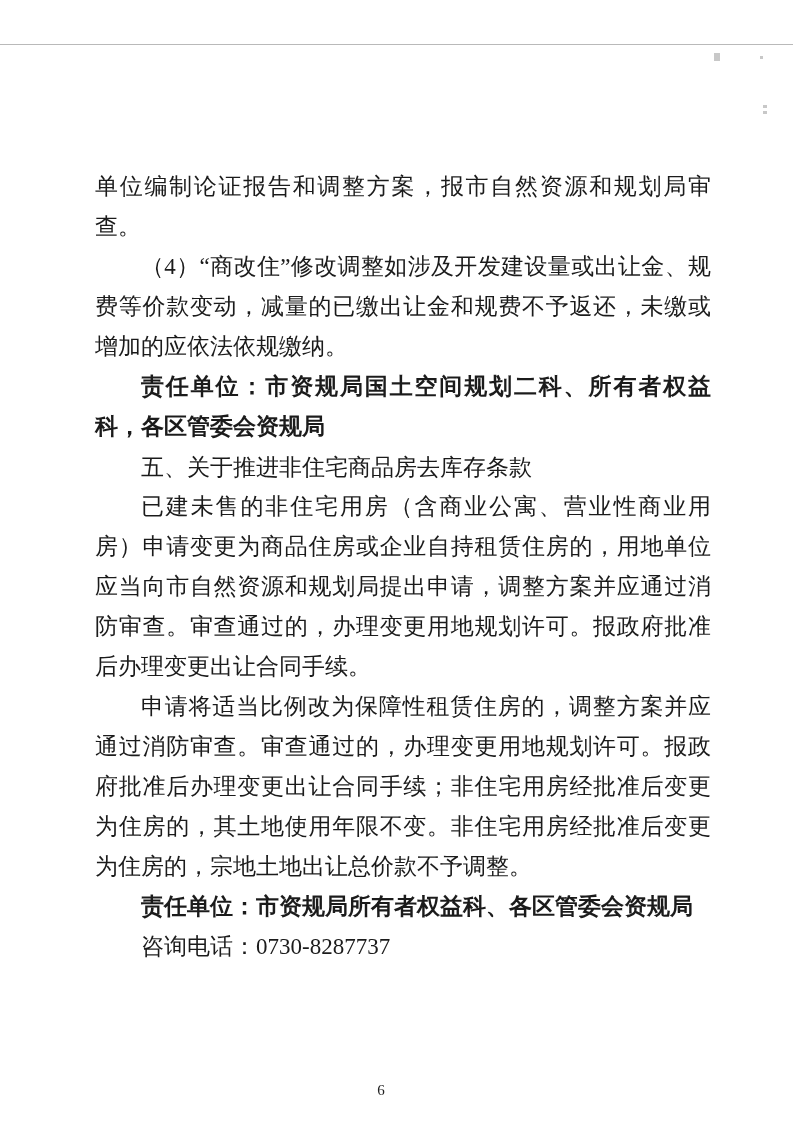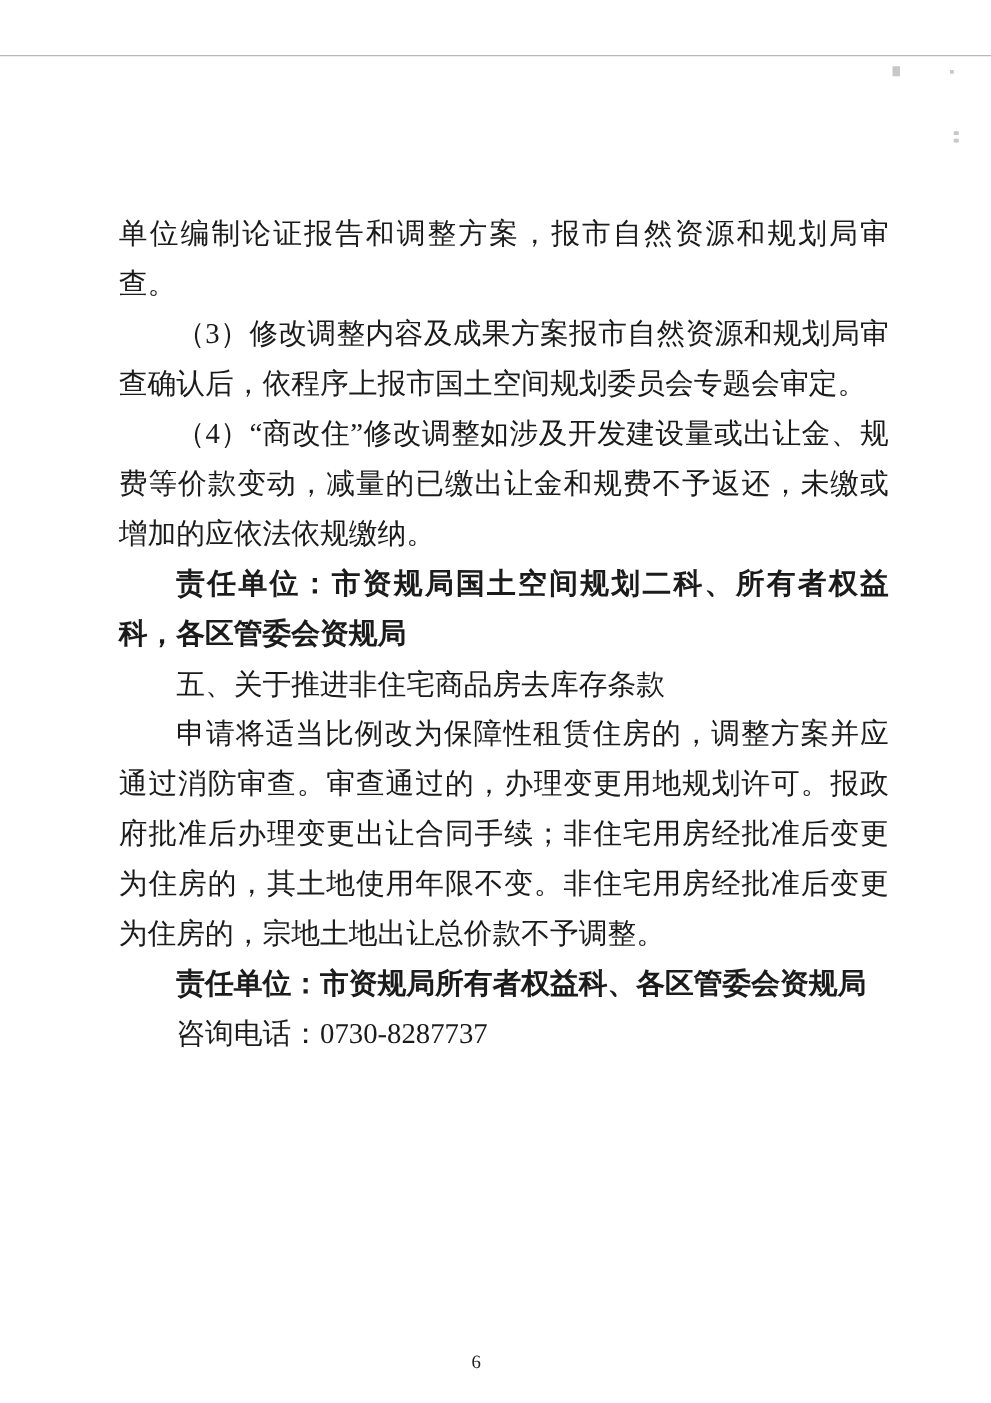--- a/index.html
+++ b/index.html
@@ -81,24 +81,24 @@
 <div class="page">
 
   <div class="scan-edge"></div>
   <div class="speck speck-1"></div>
   <div class="speck speck-2"></div>
   <div class="speck speck-3"></div>
   <div class="speck speck-4"></div>
 
   <div class="content">
     <p class="body no-indent">单位编制论证报告和调整方案，报市自然资源和规划局审查。</p>
-    <p class="body">（3）修改调整内容及成果方案报市自然资源和规划局审查确认后，依程序上报市国土空间规划委员会专题会审定。</p>
     <p class="body">（4）“商改住”修改调整如涉及开发建设量或出让金、规费等价款变动，减量的已缴出让金和规费不予返还，未缴或增加的应依法依规缴纳。</p>
     <p class="resp">责任单位：市资规局国土空间规划二科、所有者权益科，各区管委会资规局</p>
     <h2 class="heading">五、关于推进非住宅商品房去库存条款</h2>
+    <p class="body">已建未售的非住宅用房（含商业公寓、营业性商业用房）申请变更为商品住房或企业自持租赁住房的，用地单位应当向市自然资源和规划局提出申请，调整方案并应通过消防审查。审查通过的，办理变更用地规划许可。报政府批准后办理变更出让合同手续。</p>
     <p class="body">申请将适当比例改为保障性租赁住房的，调整方案并应通过消防审查。审查通过的，办理变更用地规划许可。报政府批准后办理变更出让合同手续；非住宅用房经批准后变更为住房的，其土地使用年限不变。非住宅用房经批准后变更为住房的，宗地土地出让总价款不予调整。</p>
     <p class="resp">责任单位：市资规局所有者权益科、各区管委会资规局</p>
     <p class="body">咨询电话：0730-8287737</p>
   </div>
 
   <div class="footer-page-number">6</div>
 
 </div>
 
 </body></html>

